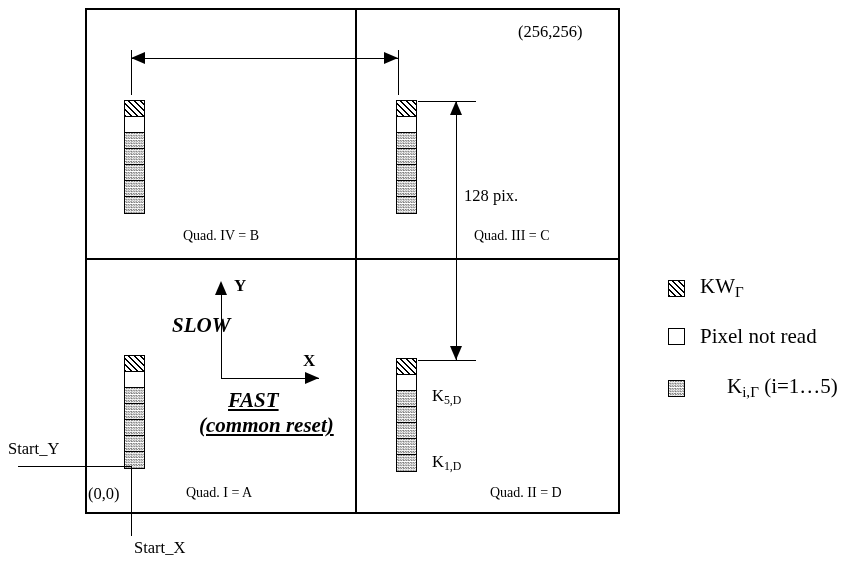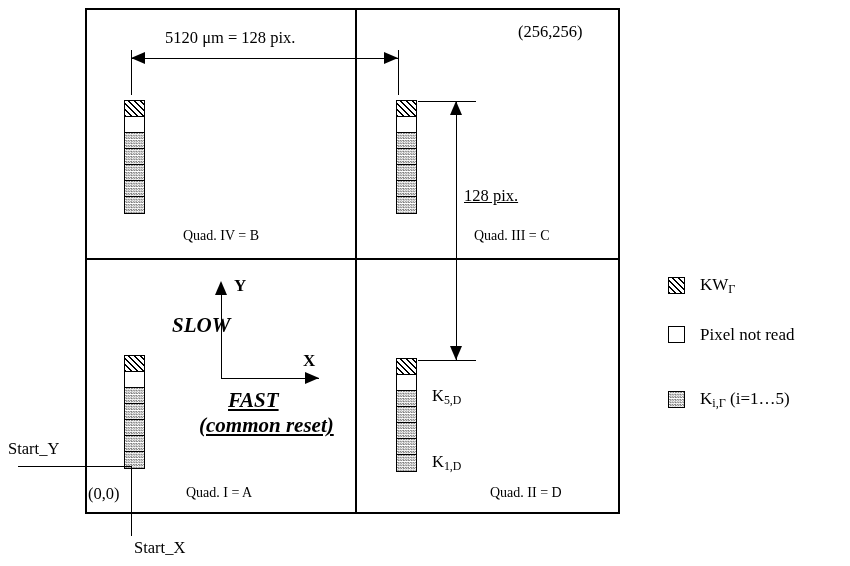--- a/index.html
+++ b/index.html
@@ -48,21 +48,21 @@
     position: absolute;
     white-space: nowrap;
     line-height: 1;
   }
   .t-quad   { font-size: 14px; }
   .t-corner { font-size: 16.5px; }
   .t-dim    { font-size: 16.5px; }
   .t-axis   { font-size: 17px; font-weight: bold; }
   .t-ital   { font-size: 21px; font-style: italic; font-weight: bold; }
   .t-start  { font-size: 16.5px; }
-  .t-legend { font-size: 17px; }
+  .t-legend { font-size: 21px; }
   .t-klab   { font-size: 16.5px; }
   .sub { font-size: 0.72em; vertical-align: -0.28em; }
 
   
   .stack {
     position: absolute;
     width: 19px;
     border: 1.6px solid #000;
     box-sizing: content-box;
     background: #fff;
@@ -177,30 +177,29 @@
   <div class="txt t-corner" style="left:88px; top:486px;">(0,0)</div>
 
   <div class="txt t-quad" style="left:183px; top:229px;">Quad. IV = B</div>
 
   <div class="txt t-quad" style="left:474px; top:229px;">Quad. III = C</div>
 
   <div class="txt t-quad" style="left:186px; top:486px;">Quad.  I = A</div>
 
   <div class="txt t-quad" style="left:490px; top:486px;">Quad. II = D</div>
 
-  <div class="txt t-dim" style="left:165px; top:30px;">5120  μm = 128  pix.</div>
 
   <div class="vline" style="left:131px; top:50px; height:45px;"></div>
   <div class="vline" style="left:398px; top:50px; height:45px;"></div>
 
   <div class="hline" style="left:131px; top:58px; width:267px;"></div>
   <div class="ah left" style="left:131px; top:52px;"></div>
   <div class="ah right" style="left:384px; top:52px;"></div>
 
-  <div class="txt t-dim" style="left:464px; top:188px;text-decoration:underline;">128  pix.</div>
+  <div class="txt t-dim" style="left:464px; top:188px;">128  pix.</div>
 
   <div class="hline" style="left:418px; top:101px; width:58px;"></div>
   <div class="hline" style="left:418px; top:360px; width:58px;"></div>
   <div class="vline" style="left:456px; top:101px; height:259px;"></div>
   <div class="ah up" style="left:450px; top:101px;"></div>
   <div class="ah down" style="left:450px; top:346px;"></div>
 
   <div class="stack" id="stack-quad-iv" style="left:124px; top:100px;">
       <div class="cell hatch"></div>
       <div class="cell empty"></div>
@@ -270,20 +269,20 @@
     <div class="legend-row" style="top:0px;">
       <div class="sw hatch"></div>
       <div class="txt t-legend" style="position:relative; left:0; top:0;"><span>KW</span><span class="sub">Γ</span></div>
     </div>
 
     <div class="legend-row" style="top:50px;">
       <div class="sw empty"></div>
       <div class="txt t-legend" style="position:relative; left:0; top:0;">Pixel not read</div>
     </div>
 
-    <div class="legend-row" style="top:114px;">
+    <div class="legend-row" style="top:100px;gap:27px;">
       <div class="sw stipple"></div>
       <div class="txt t-legend" style="position:relative; left:0; top:0;"><span>K</span><span class="sub">i,Γ</span><span> (i=1…5)</span></div>
     </div>
 
   </div>
 
 </div>
 
 </body></html>

